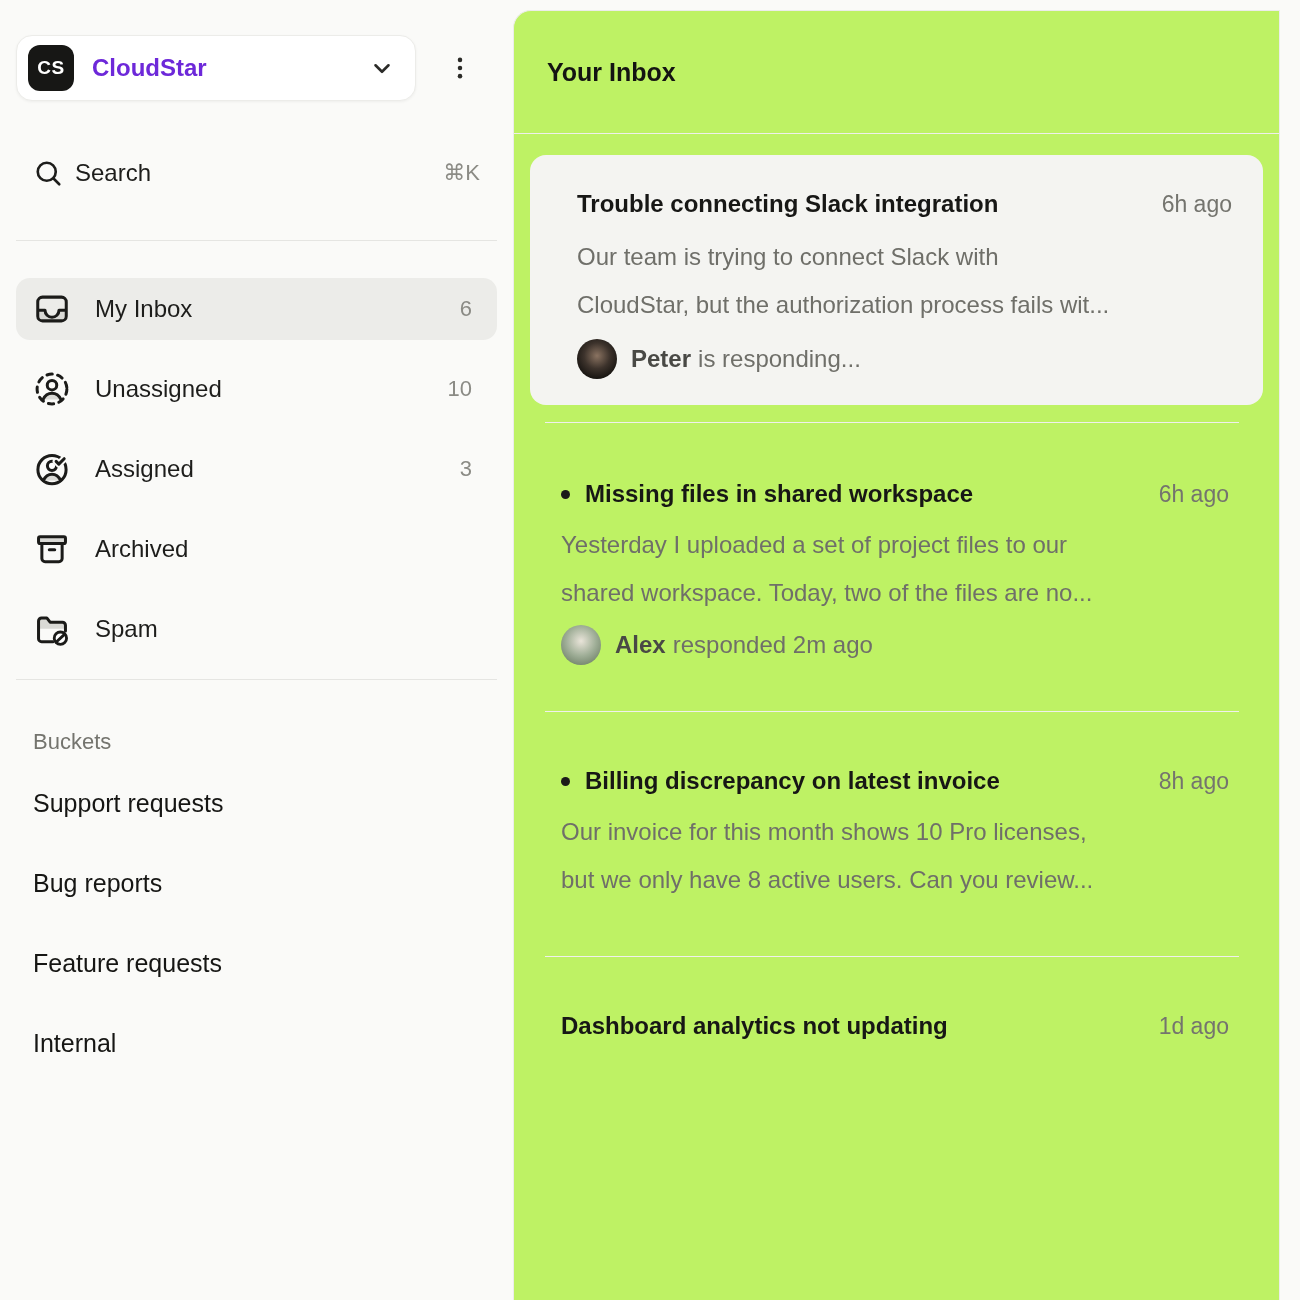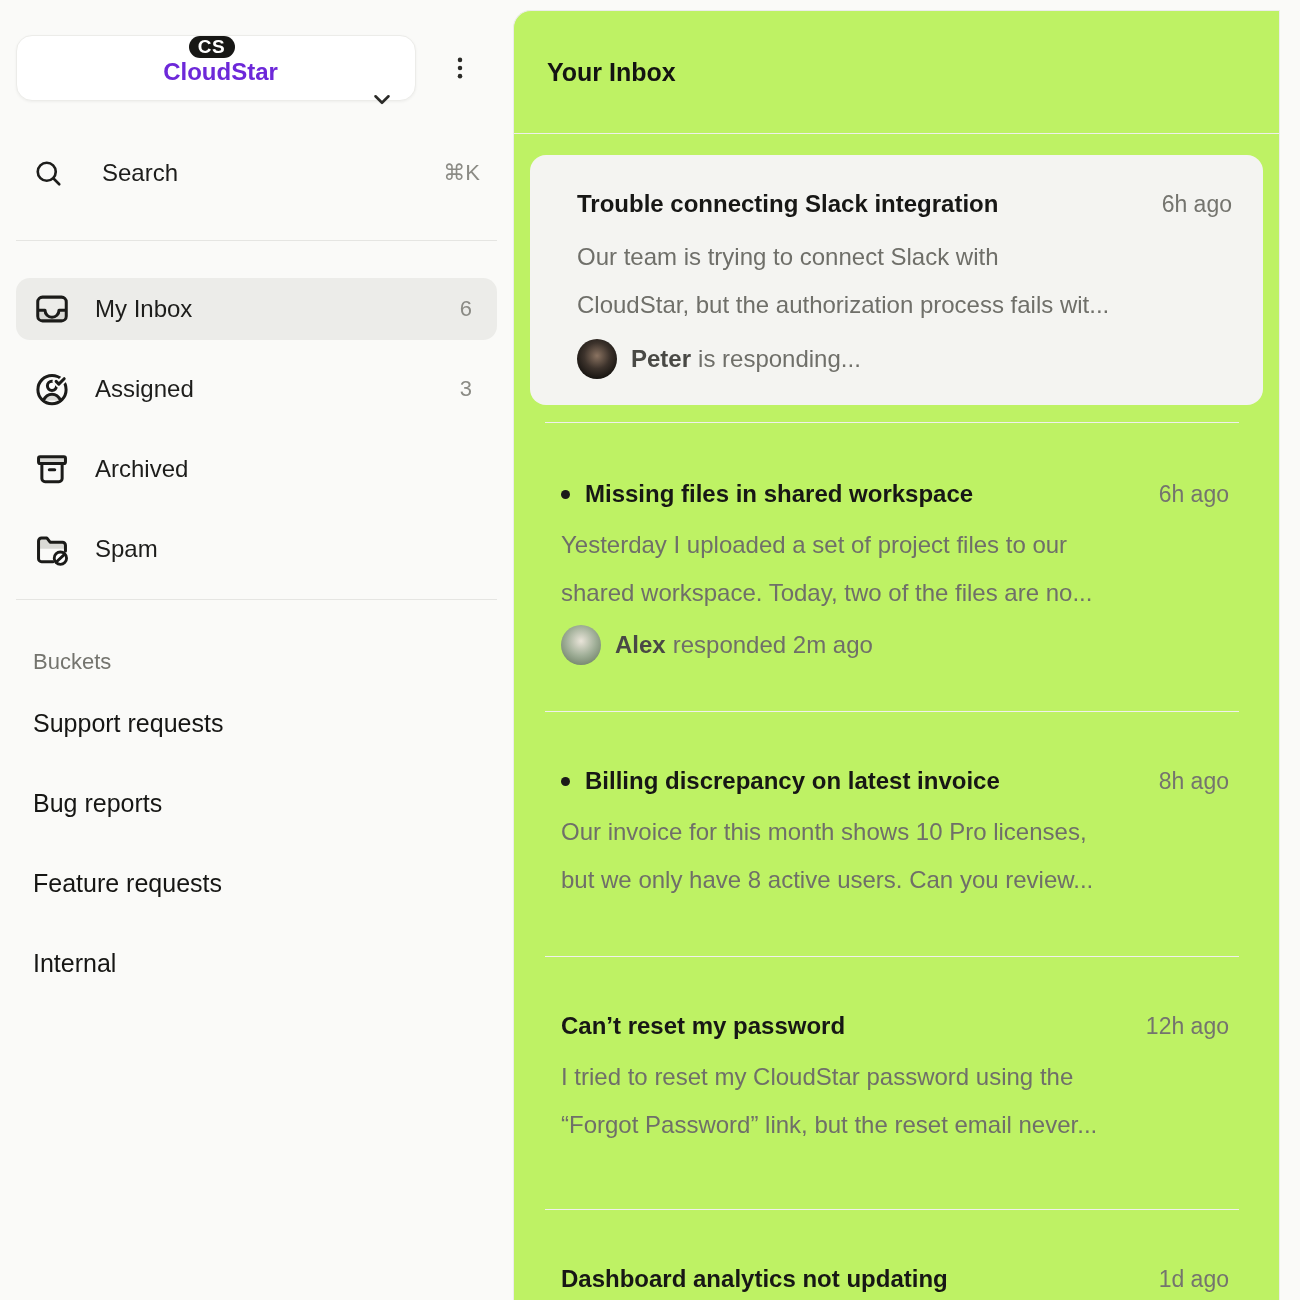--- a/index.html
+++ b/index.html
@@ -14,33 +14,32 @@
 
   
   .sidebar { width:513px; flex:none; padding:0 16px; }
   .workspace-row { display:flex; align-items:center; margin-top:35px; }
   .workspace-card {
     width:400px; height:66px; background:#FFFFFF;
     border:1px solid #ECECE9; border-radius:16px;
     box-shadow:0 1px 3px rgba(0,0,0,.05);
     display:flex; align-items:center; padding:0 20px 0 11px;
     cursor:pointer;
-    flex-direction:column;
   }
   .ws-logo {
     width:46px; height:46px; background:#171715; border-radius:12px;
     color:#fff; font-weight:700; font-size:19px; letter-spacing:.5px;
     display:flex; align-items:center; justify-content:center;
   }
   .ws-name { margin-left:18px; font-size:24px; font-weight:700; color:#6d28d9; }
   .ws-chevron { margin-left:auto; display:flex; }
   .kebab-btn { margin-left:22px; width:44px; height:44px; display:flex; align-items:center; justify-content:center; cursor:pointer; }
 
   .search-row { display:flex; align-items:center; height:64px; margin-top:40px; padding:0 17px; cursor:pointer; }
-  .search-label { margin-left:39px; font-size:24px; font-weight:500; color:#1D1D1B; }
+  .search-label { margin-left:12px; font-size:24px; font-weight:500; color:#1D1D1B; }
   .search-shortcut { margin-left:auto; font-size:22px; color:#8B8B85; }
 
   .sb-divider { height:1px; background:#E5E5E2; margin-top:35px; }
 
   .nav { margin-top:37px; }
   .nav-row {
     height:62px; border-radius:14px; display:flex; align-items:center;
     padding:0 25px 0 17px; margin-bottom:18px; cursor:pointer;
   }
   .nav-row.active { background:#ECECE9;text-align:right; }
@@ -145,20 +144,31 @@
           <svg width="38" height="38" viewBox="0 0 24 24">
             <path d="M3 12.8h4.6a4.4 4.4 0 0 0 8.8 0H21v4.2a2.5 2.5 0 0 1-2.5 2.5h-13A2.5 2.5 0 0 1 3 17z" fill="#D9D9D5"></path>
             <rect x="3" y="4.5" width="18" height="15" rx="3" fill="none" stroke="#1B1B19" stroke-width="1.9"></rect>
             <path d="M3 12.8h4.6a4.4 4.4 0 0 0 8.8 0H21" fill="none" stroke="#1B1B19" stroke-width="1.9" stroke-linejoin="round"></path>
           </svg>
         </span>
         <span class="nav-label">My Inbox</span>
         <span class="nav-count">6</span>
       </div>
 
+      <div class="nav-row">
+        <span class="nav-icon">
+          <svg width="38" height="38" viewBox="0 0 24 24" fill="none" stroke="#1B1B19" stroke-width="1.9" stroke-linecap="round">
+            <circle cx="12" cy="12" r="9.4" stroke-dasharray="3.4 3.4"></circle>
+            <circle cx="12" cy="9.6" r="3"></circle>
+            <path d="M6.3 18.7c1.3-2.7 3.4-4 5.7-4s4.4 1.3 5.7 4" fill="#D9D9D5"></path>
+          </svg>
+        </span>
+        <span class="nav-label">Unassigned</span>
+        <span class="nav-count">10</span>
+      </div>
 
       <div class="nav-row">
         <span class="nav-icon">
           <svg width="38" height="38" viewBox="0 0 24 24" fill="none" stroke-linecap="round" stroke-linejoin="round">
             <circle cx="12" cy="12.4" r="8.9" stroke="#1B1B19" stroke-width="1.9"></circle>
             <path d="M6.6 19.2c1.2-2.6 3.2-3.9 5.4-3.9s4.2 1.3 5.4 3.9" fill="#D9D9D5" stroke="#1B1B19" stroke-width="1.9"></path>
             <circle cx="12" cy="10" r="2.9" fill="#fff" stroke="#1B1B19" stroke-width="1.9"></circle>
             <path d="M14.6 7.2l1.7 1.7 3.4-3.4" stroke="#FAFAF8" stroke-width="4.4"></path>
             <path d="M14.6 7.2l1.7 1.7 3.4-3.4" stroke="#1B1B19" stroke-width="1.9"></path>
           </svg>
@@ -249,30 +259,20 @@
         <span class="unread-dot"></span>
         <span class="conv-title">Billing discrepancy on latest invoice</span>
         <span class="conv-time">8h ago</span>
       </div>
       <div class="conv-preview">
         <div>Our invoice for this month shows 10 Pro licenses,</div>
         <div>but we only have 8 active users. Can you review...</div>
       </div>
     </div>
 
-    <div class="conv-item no-status pad-more">
-      <div class="conv-title-row">
-        <span class="conv-title">Can’t reset my password</span>
-        <span class="conv-time">12h ago</span>
-      </div>
-      <div class="conv-preview">
-        <div>I tried to reset my CloudStar password using the</div>
-        <div>“Forgot Password” link, but the reset email never...</div>
-      </div>
-    </div>
 
     <div class="conv-item no-status">
       <div class="conv-title-row">
         <span class="conv-title">Dashboard analytics not updating</span>
         <span class="conv-time">1d ago</span>
       </div>
     </div>
 
   </div>
 </div>

